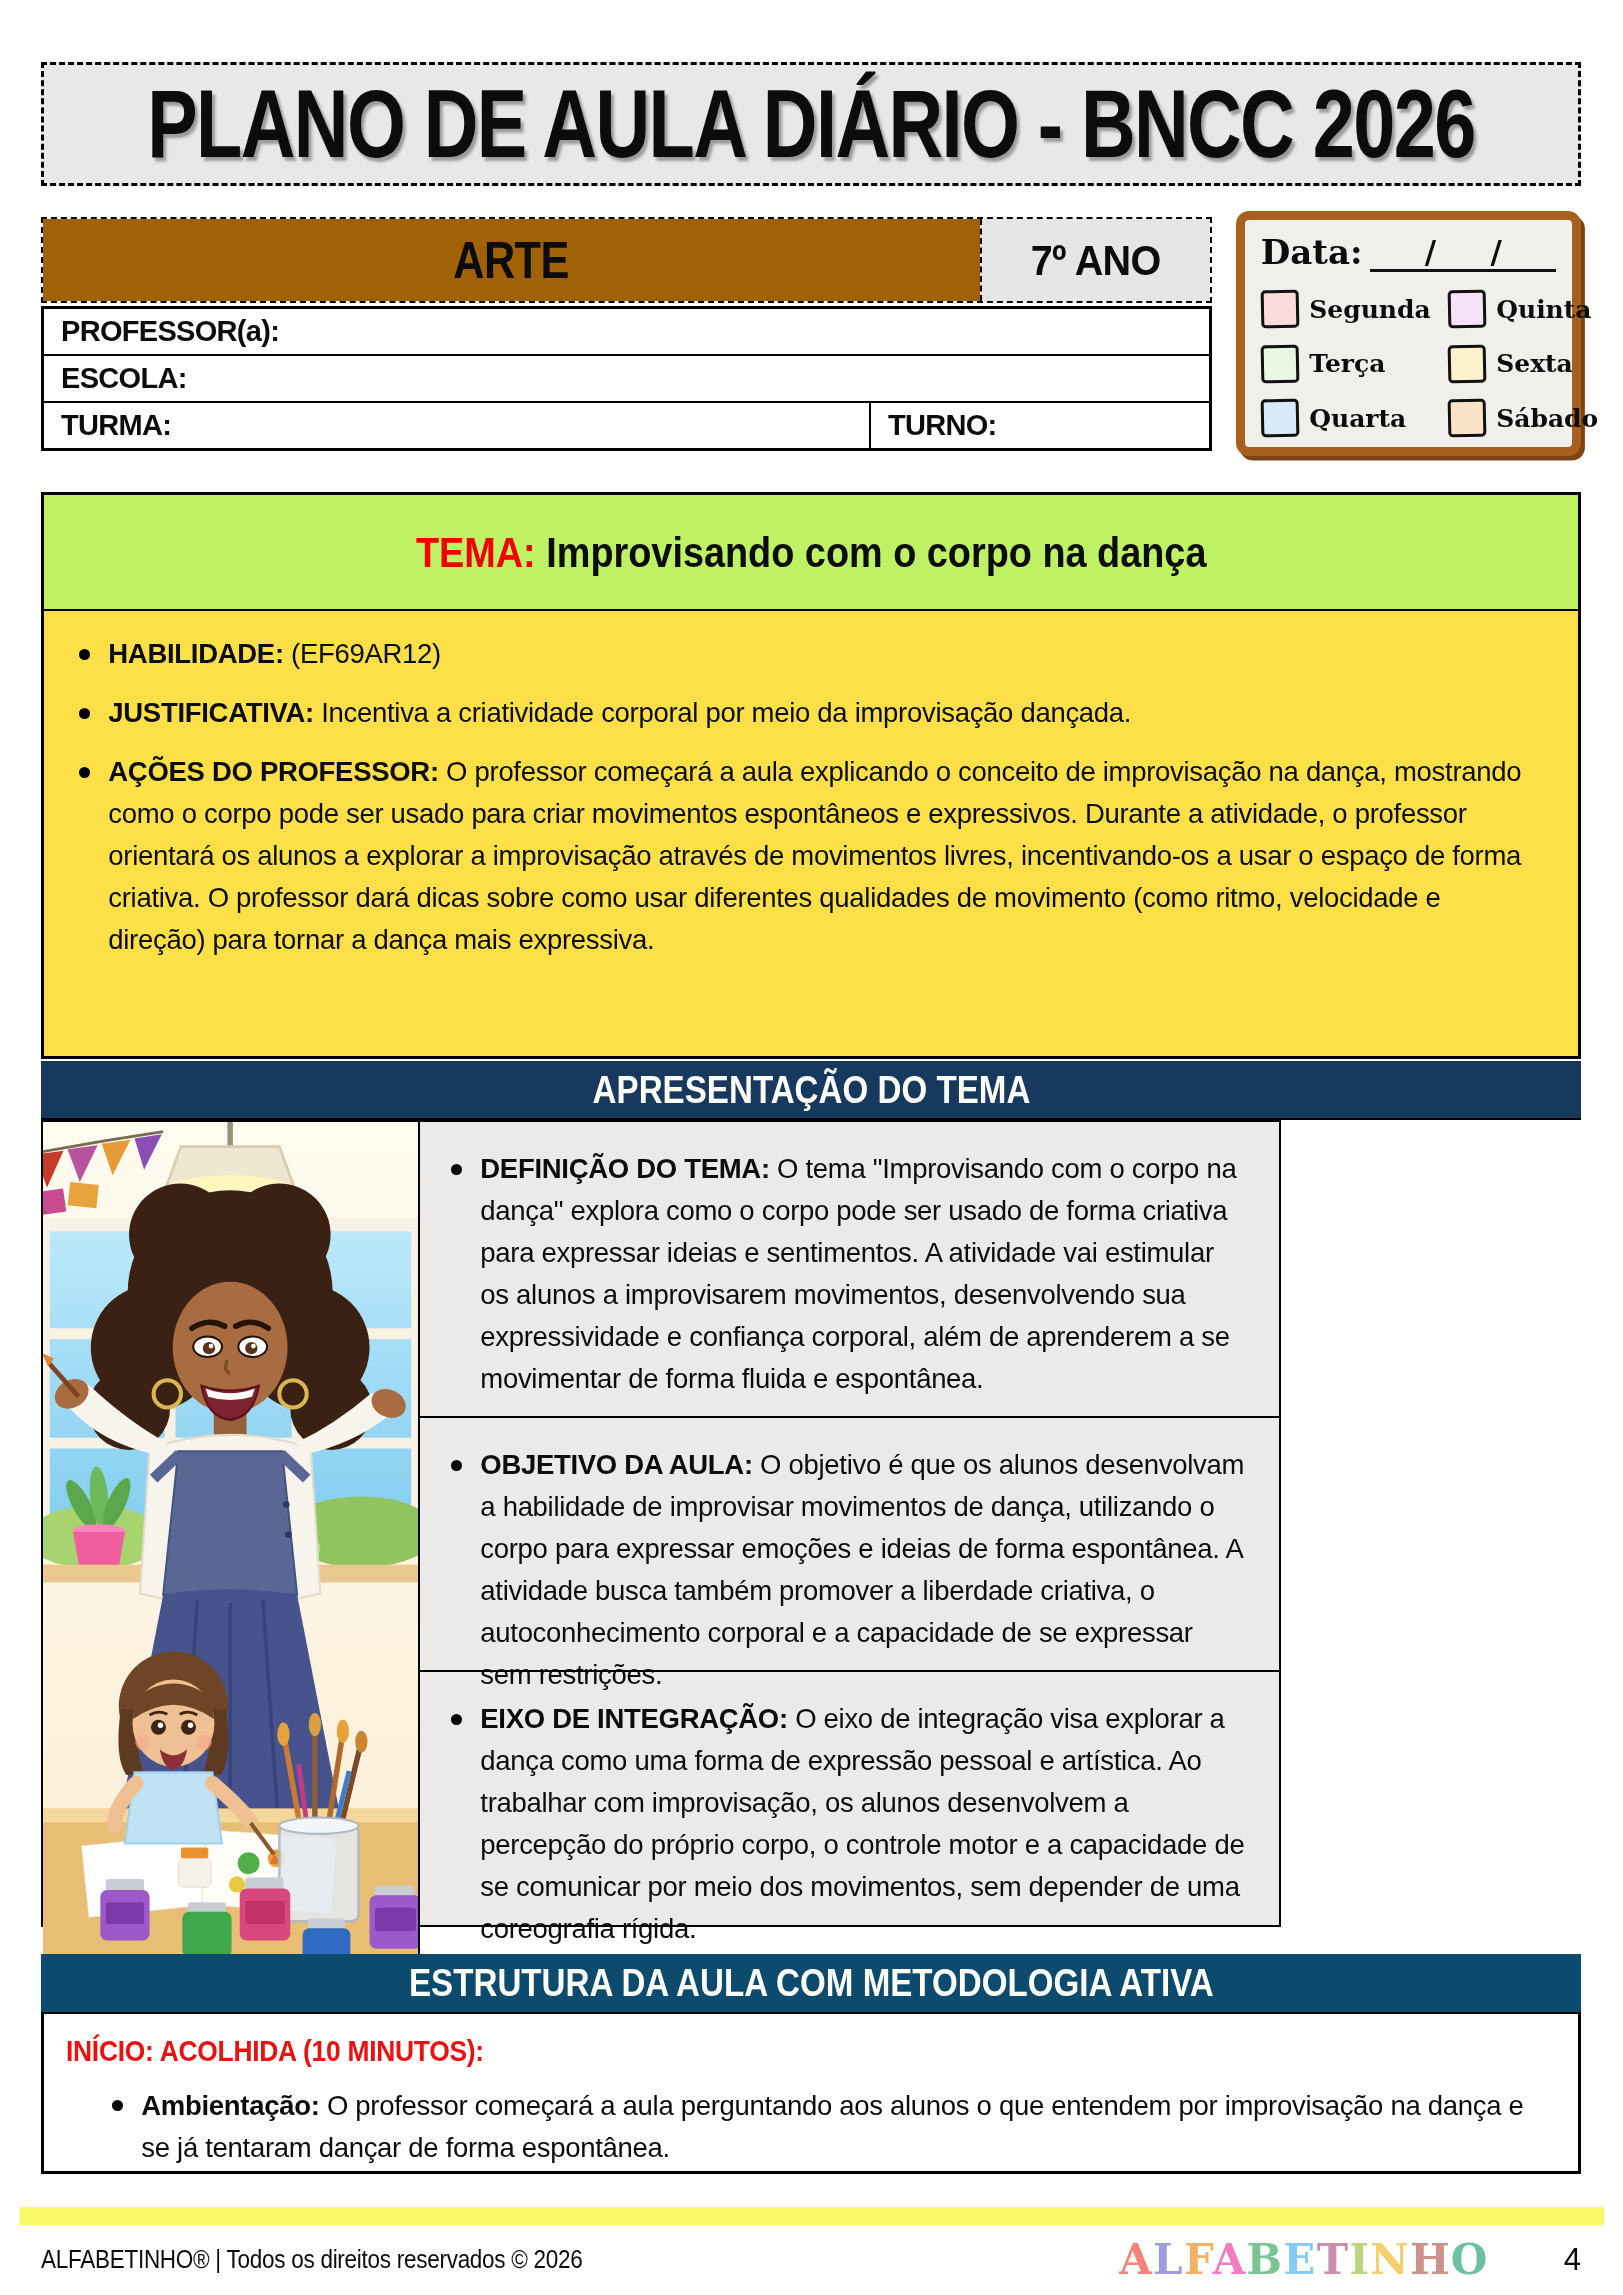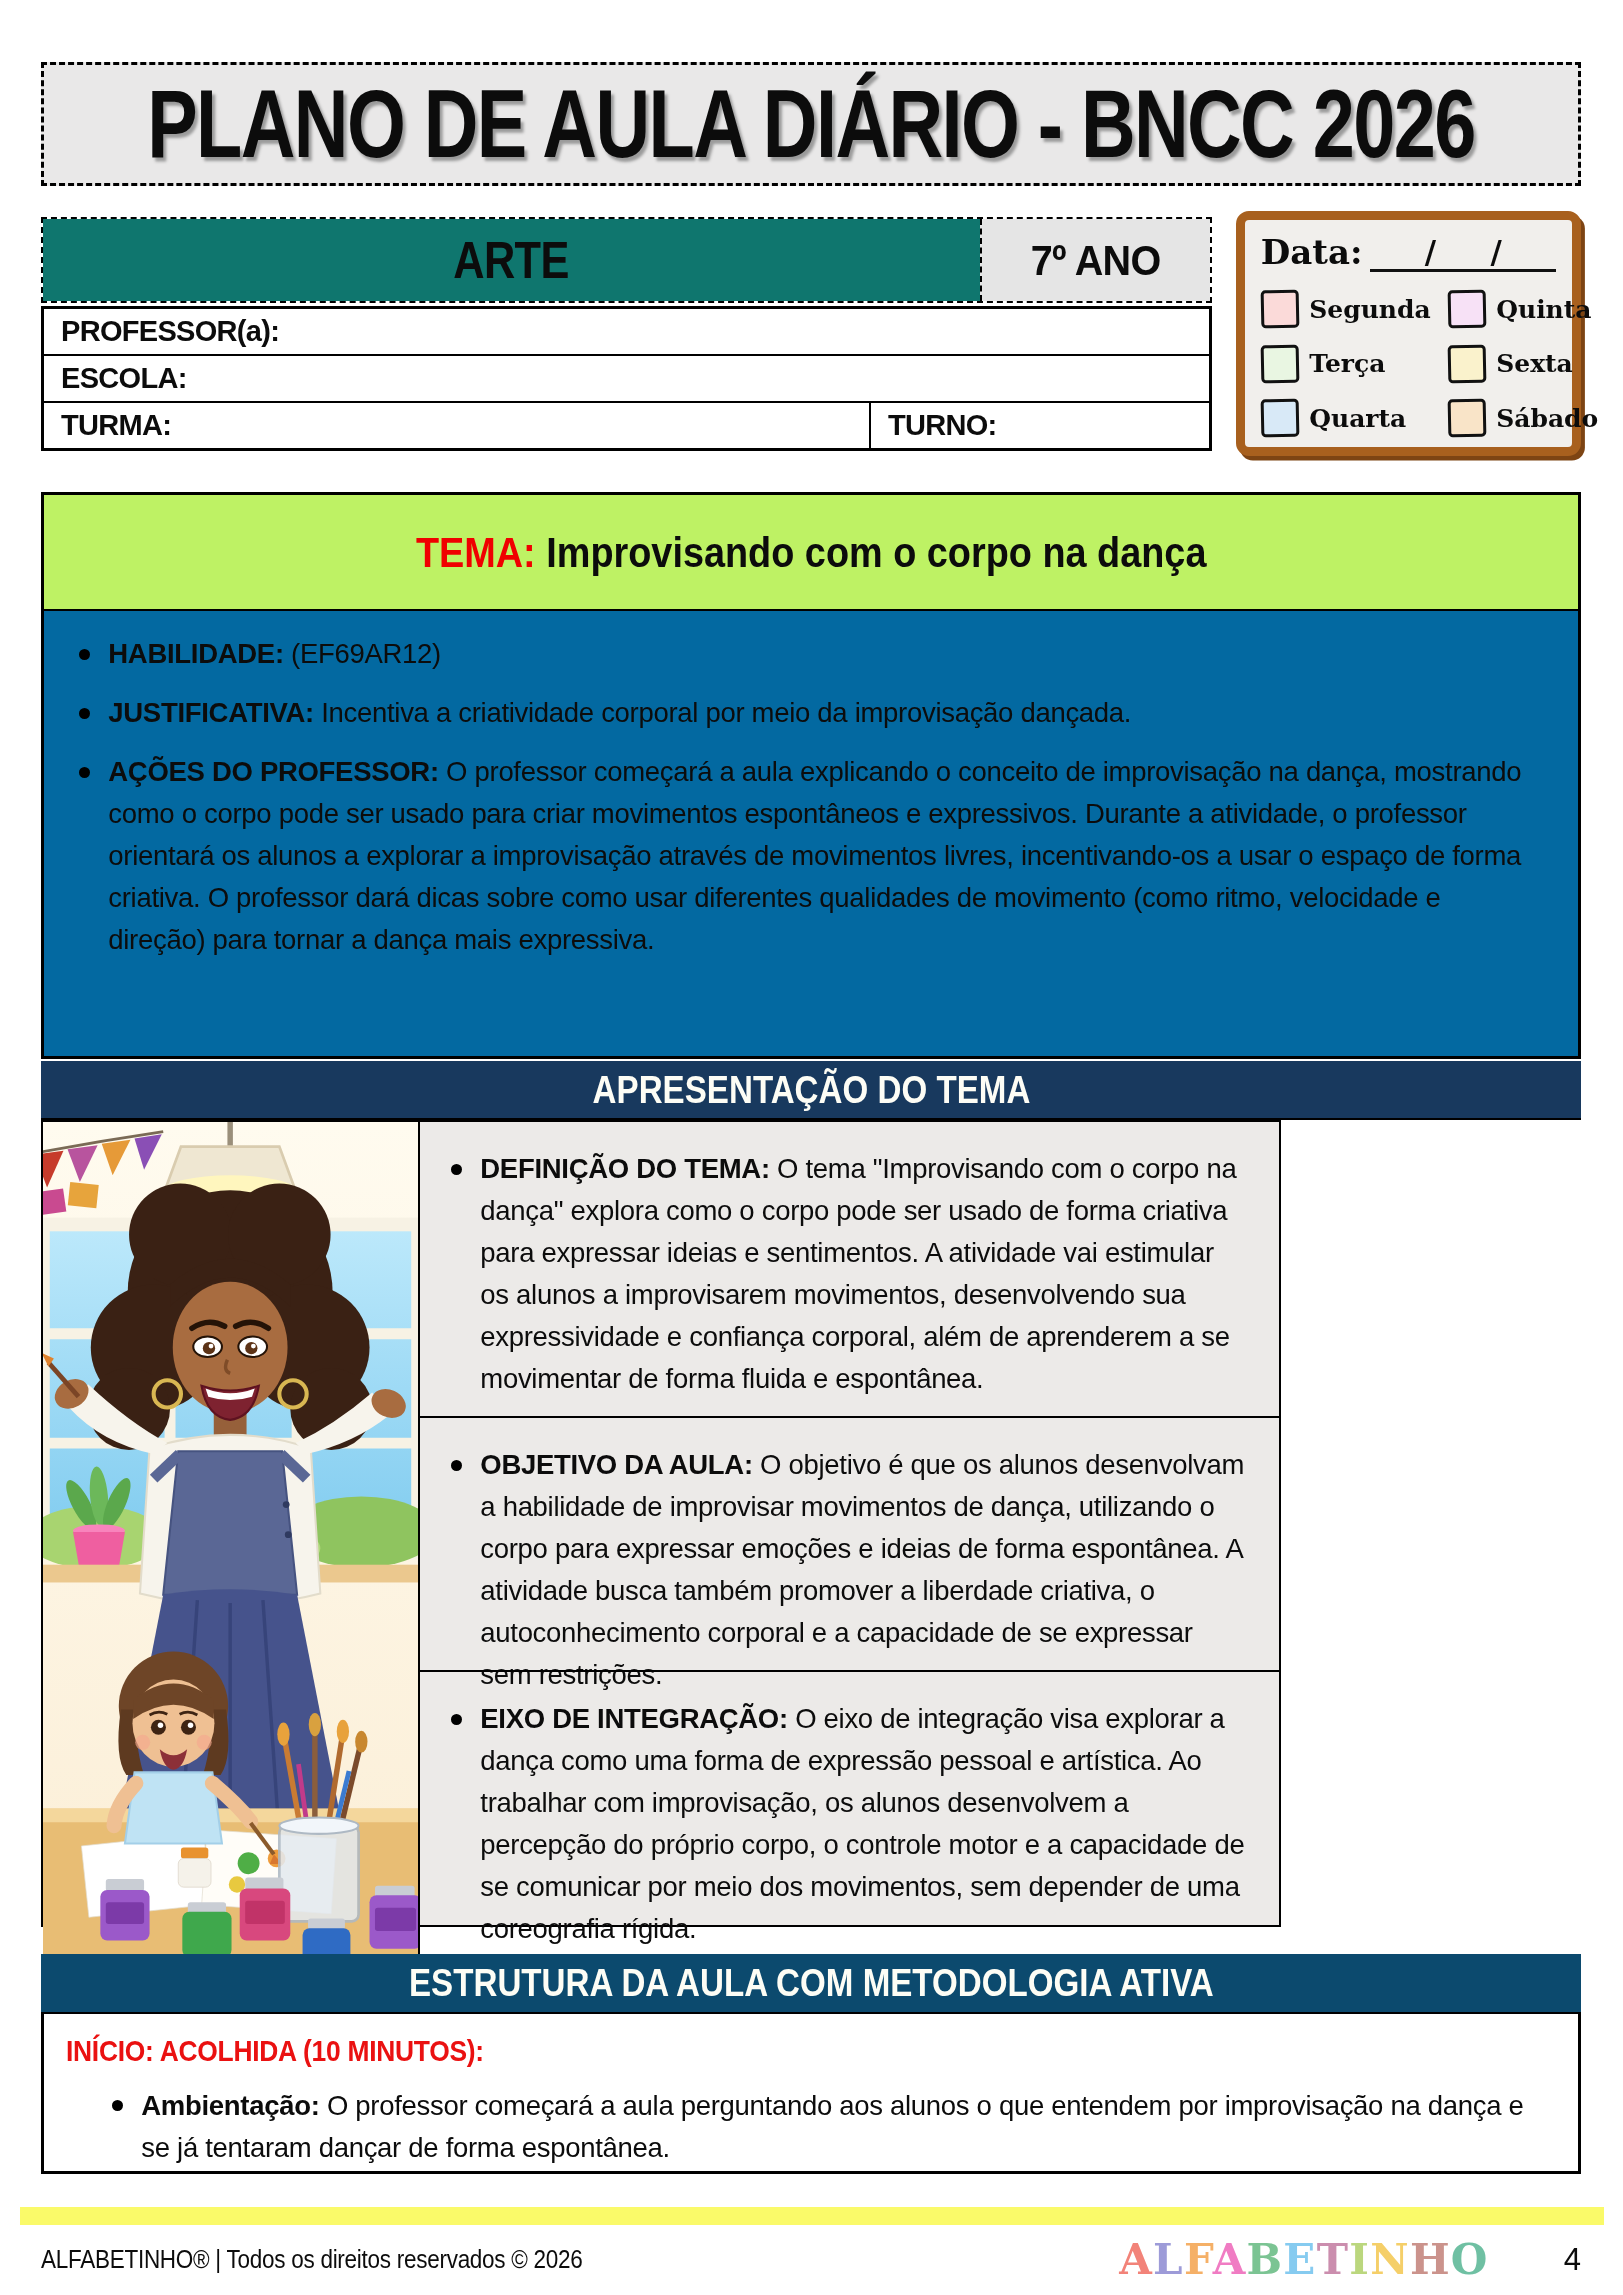--- a/index.html
+++ b/index.html
@@ -9,21 +9,21 @@
   
   .header-box{position:absolute;left:41px;top:62px;width:1540px;height:124px;
       background:#e9e8e8;border:3.3px dashed #000;box-sizing:border-box;
       display:flex;align-items:center;justify-content:center;}
   .header-title{font-size:97px;font-weight:bold;letter-spacing:-2px;white-space:nowrap;
       transform:scaleX(.78);text-shadow:3.9px 3.9px 3.3px #9b9b9b;}
 
   
   .subject-row{position:absolute;left:41px;top:217px;width:1171px;height:86px;
       display:flex;border:2.6px dashed #000;box-sizing:border-box;}
-  .subject-yellow{flex:1;background:#0f766e;display:flex;align-items:center;justify-content:center;}
+  .subject-yellow{flex:1;background:#a16207;display:flex;align-items:center;justify-content:center;}
   .subject-label{font-size:51px;font-weight:bold;transform:scaleX(.85);letter-spacing:-0.7px;}
   .grade-cell{width:230px;background:#e5e5e5;border-left:2.6px dashed #000;box-sizing:border-box;
       display:flex;align-items:center;justify-content:center;}
   .grade-label{font-size:43px;font-weight:bold;letter-spacing:-0.7px;transform:scaleX(.92);}
 
   
   .info-table{position:absolute;left:41px;top:306px;width:1171px;height:145px;
       border:3.3px solid #000;box-sizing:border-box;display:flex;flex-direction:column;background:#fff;}
   .info-row{flex:1;display:flex;align-items:center;border-top:2.6px solid #000;}
   .info-row:first-child{border-top:none;}
@@ -48,21 +48,21 @@
       transform:rotate(-1.2deg);}
   .day-label{font-size:25px;font-weight:bold;}
 
   
   .tema-block{position:absolute;left:41px;top:492px;width:1540px;height:567px;
       border:3.3px solid #000;box-sizing:border-box;display:flex;flex-direction:column;}
   .tema-header{height:114px;background:#bef264;border-bottom:2.6px solid #000;
       display:flex;align-items:center;justify-content:center;flex:none;}
   .tema-title{font-size:43px;font-weight:bold;white-space:nowrap;transform:scaleX(.88);}
   .tema-title .red{color:#f00000;}
-  .tema-body{flex:1;background:#0369a1;padding:22px 43px 13px 35px;box-sizing:border-box;}
+  .tema-body{flex:1;background:#fde047;padding:22px 43px 13px 35px;box-sizing:border-box;}
 
   
   .bullet{display:flex;gap:18.3px;margin-bottom:17px;}
   .bullet .dot{flex:none;width:11px;height:11px;border-radius:50%;background:#000;margin-top:15.7px;}
   .bullet-text{font-size:27.5px;line-height:42px;letter-spacing:-0.3px;}
   .bullet-text .b{font-weight:bold;}
 
   
   .apres-bar{position:absolute;left:41px;top:1061px;width:1540px;height:59px;background:#18395e;
       border-bottom:2.6px solid #000;box-sizing:border-box;

